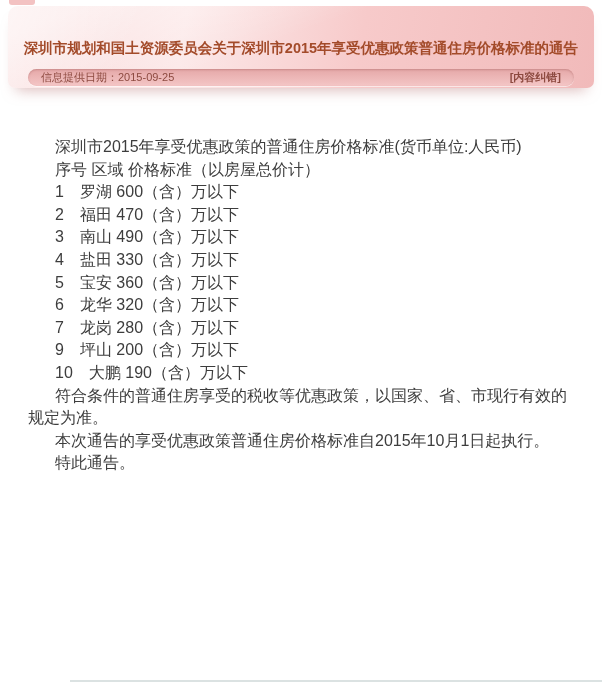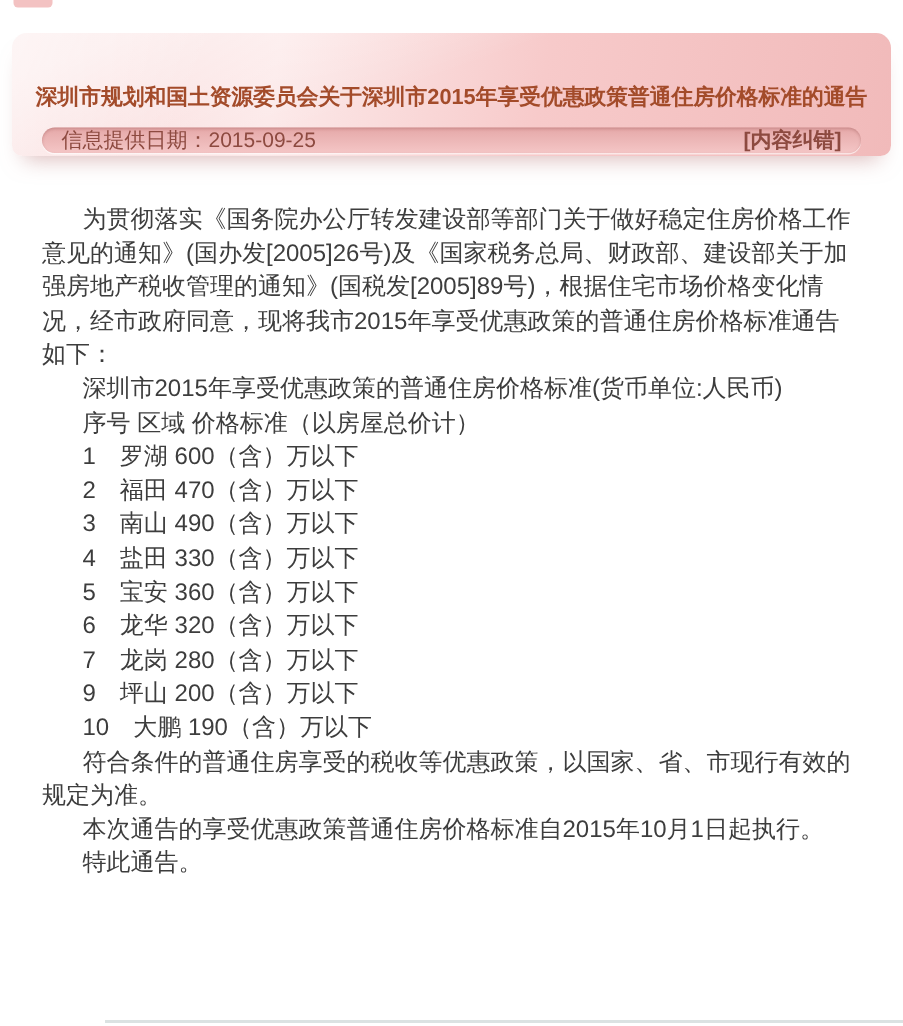--- a/index.html
+++ b/index.html
@@ -19,21 +19,21 @@
   .corner-fragment {
     position: absolute;
     top: 0; left: 9px;
     width: 26px; height: 5px;
     background: #f3c2c2;
     border-radius: 0 0 3px 3px;
   }
   
   .banner {
     position: absolute;
-    top: 22px; left: 8px; right: 8px;
+    top: 6px; left: 8px; right: 8px;
     height: 82px;
     border-radius: 10px 10px 7px 7px;
     background:
       linear-gradient(115deg, rgba(255,255,255,0.60) 0%, rgba(255,255,255,0.0) 22%),
       linear-gradient(160deg, rgba(255,255,255,0.45) 10%, rgba(255,255,255,0.0) 45%),
       linear-gradient(100deg, #f8d4d4 0%, #fce9e9 30%, #f7caca 60%, #f1baba 100%);
     box-shadow: 0 10px 14px -8px rgba(190, 130, 130, 0.55);
   }
   .banner-title {
     position: absolute;
@@ -50,21 +50,21 @@
     left: 20px; right: 20px; bottom: 2px;
     height: 17px;
     border-radius: 9px;
     background: linear-gradient(#e5a8a8, #f4c6c6);
     box-shadow: inset 0 1px 2px rgba(150, 80, 80, 0.35), 0 1px 0 rgba(255,255,255,0.6);
     display: flex;
     align-items: center;
     justify-content: space-between;
     padding: 0 13px;
     box-sizing: border-box;
-    font-size: 14px;
+    font-size: 11px;
     color: #8d4a40;
   }
   .info-bar .correction { cursor: pointer; font-weight: bold; }
   
   .doc-body {
     position: absolute;
     top: 88px; left: 0; right: 0;
     padding: 48px 27px 0 28px;
     font-size: 16px;
     line-height: 22.6px;
@@ -97,21 +97,20 @@
 
   <div class="banner">
     <div class="banner-title">深圳市规划和国土资源委员会关于深圳市2015年享受优惠政策普通住房价格标准的通告</div>
     <div class="info-bar">
       <span>信息提供日期：2015-09-25</span>
       <span class="correction">[内容纠错]</span>
     </div>
   </div>
 
   <div class="doc-body">
-    <p>为贯彻落实《国务院办公厅转发建设部等部门关于做好稳定住房价格工作意见的通知》(国办发[2005]26号)及《国家税务总局、财政部、建设部关于加强房地产税收管理的通知》(国税发[2005]89号)，根据住宅市场价格变化情况，经市政府同意，现将我市2015年享受优惠政策的普通住房价格标准通告如下：</p>
     <p>深圳市2015年享受优惠政策的普通住房价格标准(货币单位:人民币)</p>
     <p>序号 区域 价格标准（以房屋总价计）</p>
 
     <div class="rows" id="price-rows">
         <div class="row"><span>1</span>　<span>罗湖</span> <span>600（含）万以下</span></div>
         <div class="row"><span>2</span>　<span>福田</span> <span>470（含）万以下</span></div>
         <div class="row"><span>3</span>　<span>南山</span> <span>490（含）万以下</span></div>
         <div class="row"><span>4</span>　<span>盐田</span> <span>330（含）万以下</span></div>
         <div class="row"><span>5</span>　<span>宝安</span> <span>360（含）万以下</span></div>
         <div class="row"><span>6</span>　<span>龙华</span> <span>320（含）万以下</span></div>

